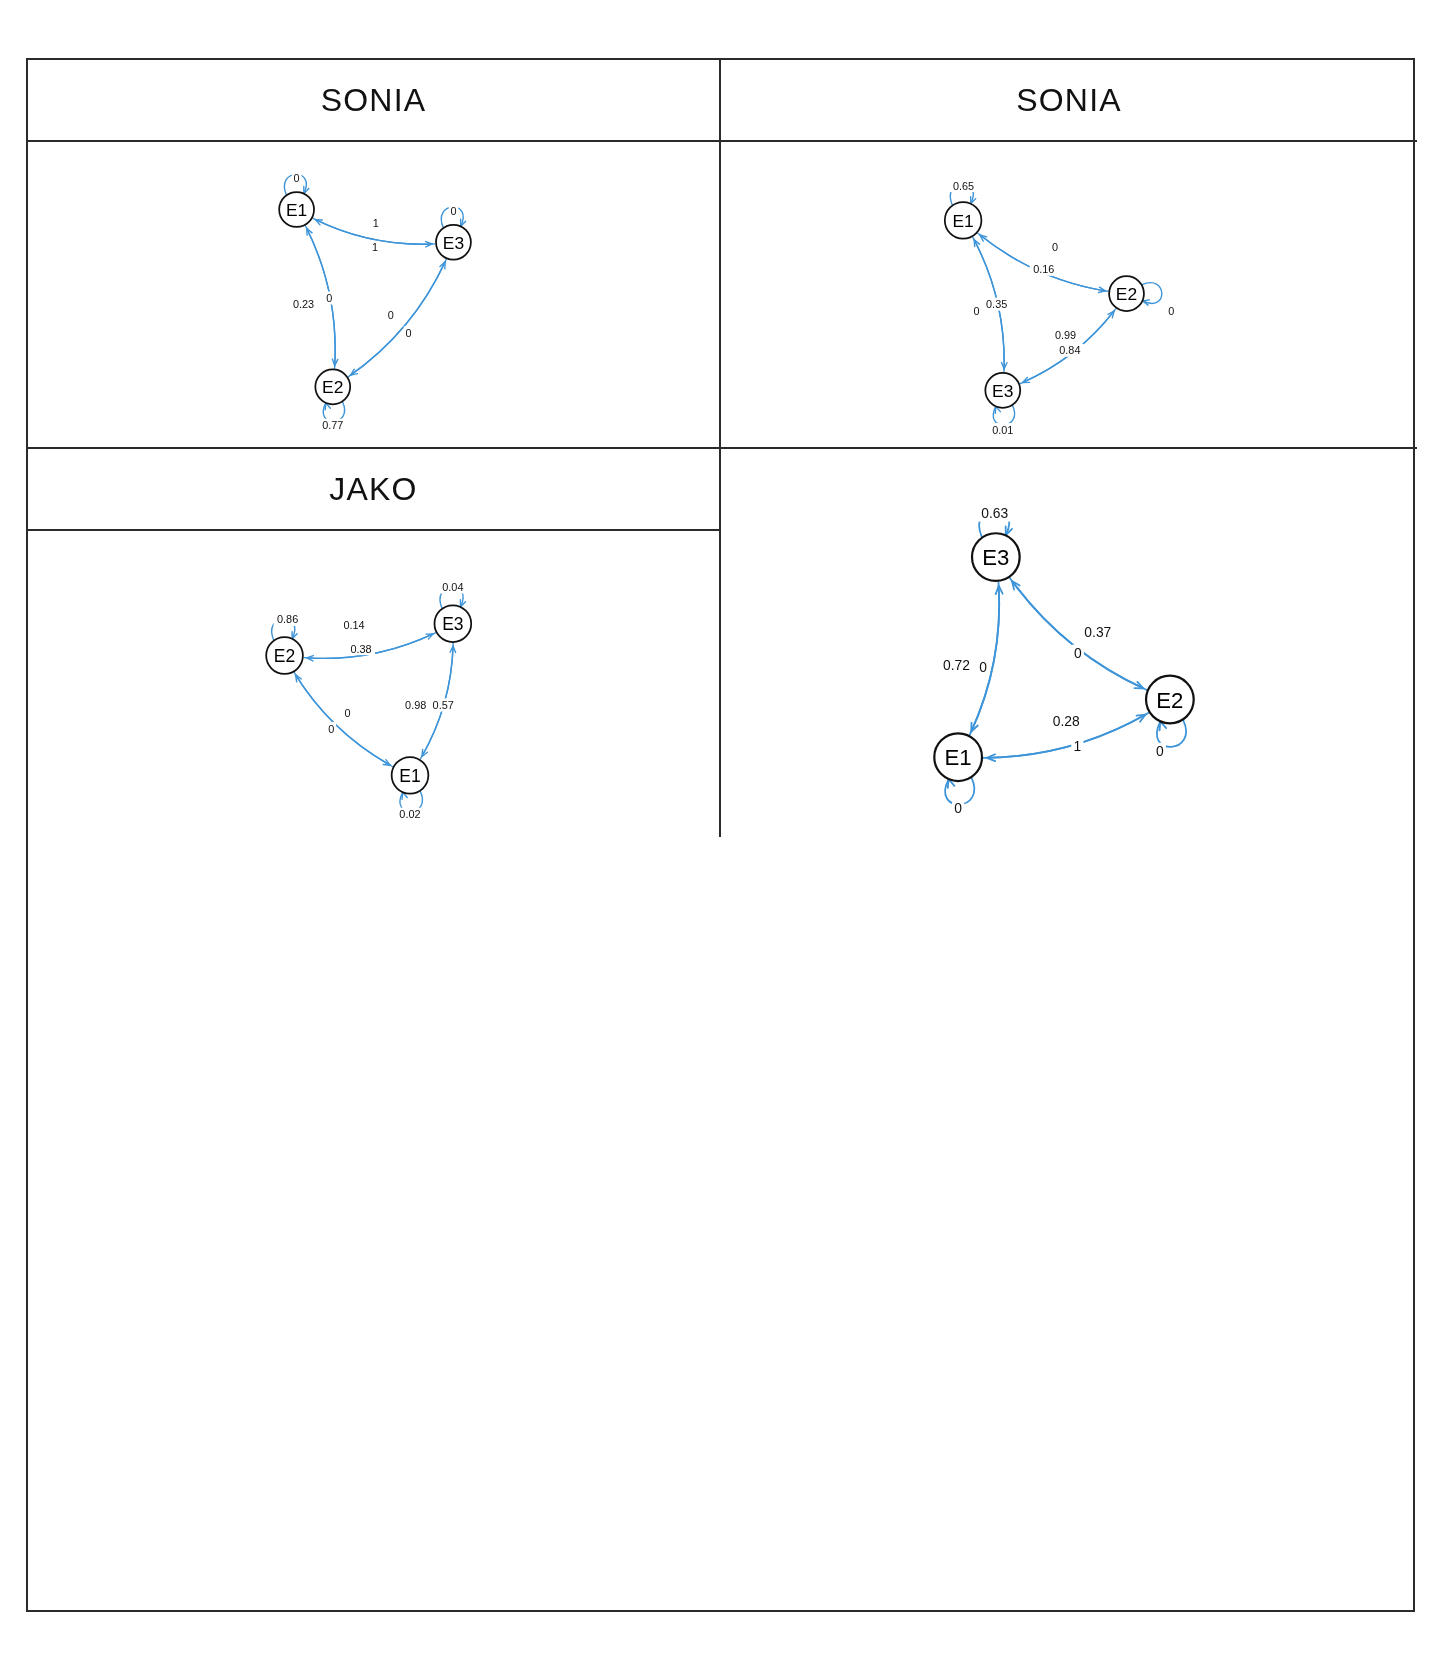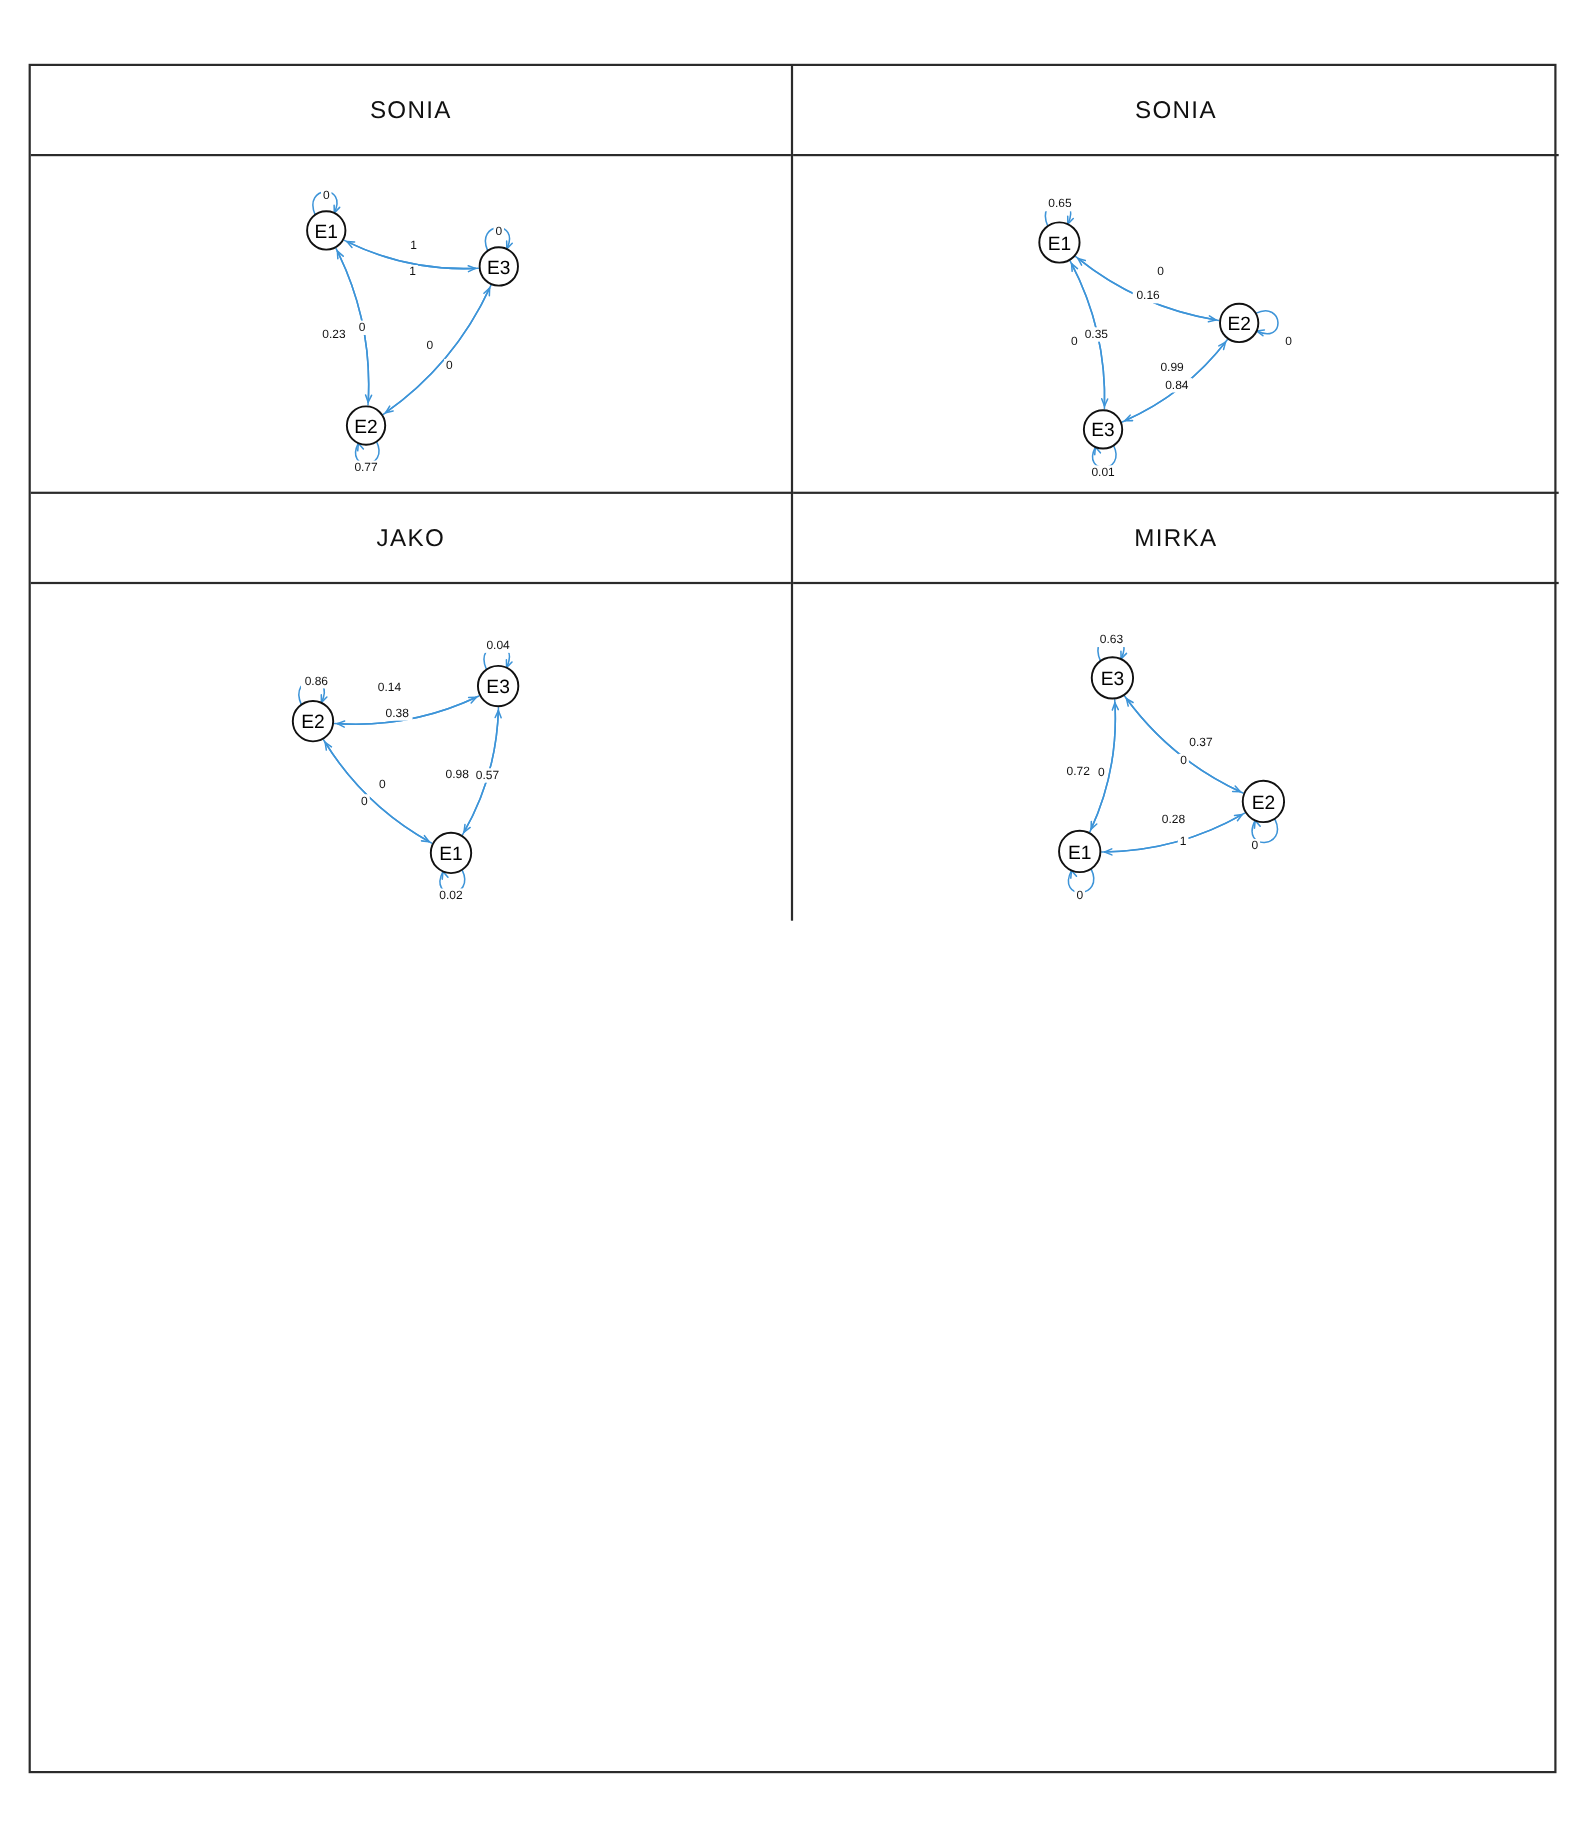--- a/index.html
+++ b/index.html
@@ -7,21 +7,21 @@
   #sheet{position:relative;width:1439px;height:1674px;}
   .grid{position:absolute;left:26px;top:58px;width:1389px;height:1554px;
         display:grid;grid-template-columns:693px 696px;grid-template-rows:389px 388px;
         border:2px solid #2b2b2b;box-sizing:border-box;}
   .cell{position:relative;box-sizing:border-box;display:flex;flex-direction:column;}
   .cell.c1{border-right:2px solid #2b2b2b;border-bottom:2px solid #2b2b2b;}
   .cell.c2{border-bottom:2px solid #2b2b2b;}
   .cell.c3{border-right:2px solid #2b2b2b;text-align:center;}
   .cell.c4{}
   .panel-title{height:80px;flex:0 0 80px;display:flex;align-items:center;justify-content:center;
-       border-bottom:2px solid #2b2b2b;font-size:22px;letter-spacing:1.2px;color:#111;
+       border-bottom:2px solid #2b2b2b;font-size:32px;letter-spacing:1.2px;color:#111;
        font-family:"Liberation Sans",sans-serif;}
   .panel-body{flex:1 1 auto;position:relative;overflow:hidden;}
   .panel-body svg{position:absolute;left:0;top:0;width:100%;height:100%;display:block;}
   .nodecirc{fill:#ffffff;stroke:#111111;stroke-width:4;}
   .nodelabel{font-family:"Liberation Sans",sans-serif;font-size:40px;fill:#000;
        text-anchor:middle;dominant-baseline:central;}
   .edge{fill:none;stroke:#3d94d8;stroke-width:3.2;}
   .edgelabel{font-family:"Liberation Sans",sans-serif;font-size:25px;fill:#111;
        text-anchor:middle;dominant-baseline:central;}
   .lblbg{fill:#ffffff;}
@@ -194,21 +194,20 @@
               <ellipse cx="528" cy="212" rx="42" ry="42" class="nodecirc"></ellipse>
               <text x="528" y="213" class="nodelabel">E3</text>
               <ellipse cx="430" cy="559" rx="42" ry="42" class="nodecirc"></ellipse>
               <text x="430" y="560" class="nodelabel">E1</text>
             </g>
           </svg>
       </div>
     </div>
 
     <div class="cell c4">
-      <div class="panel-title">MIRKA</div>
       <div class="panel-body">
         <svg viewBox="0 0 696 700" preserveAspectRatio="xMidYMid meet">
             <g>
               <path d="M 191.06 159.74 C 162.25 93.95, 265.45 89.64999999999999, 234.06 155.44" class="edge" stroke-linecap="round"></path>
               <path d="M 233.69189037696722 139.44423508220282 L 234.06 155.44 L 245.27819494823652 144.0315775804294" fill="none" stroke="#3d94d8" stroke-width="3.2" stroke-linecap="round" stroke-linejoin="round"></path>
               <path d="M 553.65 488.12 C 583.75 550.9, 480.55 555.2, 512.8 491.56" class="edge" stroke-linecap="round"></path>
               <path d="M 523.2797176323243 503.65030679291266 L 512.8 491.56 L 511.42823436776433 507.5010871351429" fill="none" stroke="#3d94d8" stroke-width="3.2" stroke-linecap="round" stroke-linejoin="round"></path>
               <path d="M 171.65 592.12 C 201.75 654.9, 98.55000000000001 659.2, 130.8 595.56" class="edge" stroke-linecap="round"></path>
               <path d="M 141.27971763232435 607.6503067929126 L 130.8 595.56 L 129.4282343677644 611.5010871351428" fill="none" stroke="#3d94d8" stroke-width="3.2" stroke-linecap="round" stroke-linejoin="round"></path>
               <path d="M 169.115956890494 515.1329427951215 Q 229.1337764709586 387.3402806149941 221.17045862916598 246.7423072306741" class="edge" stroke-linecap="round"></path>

